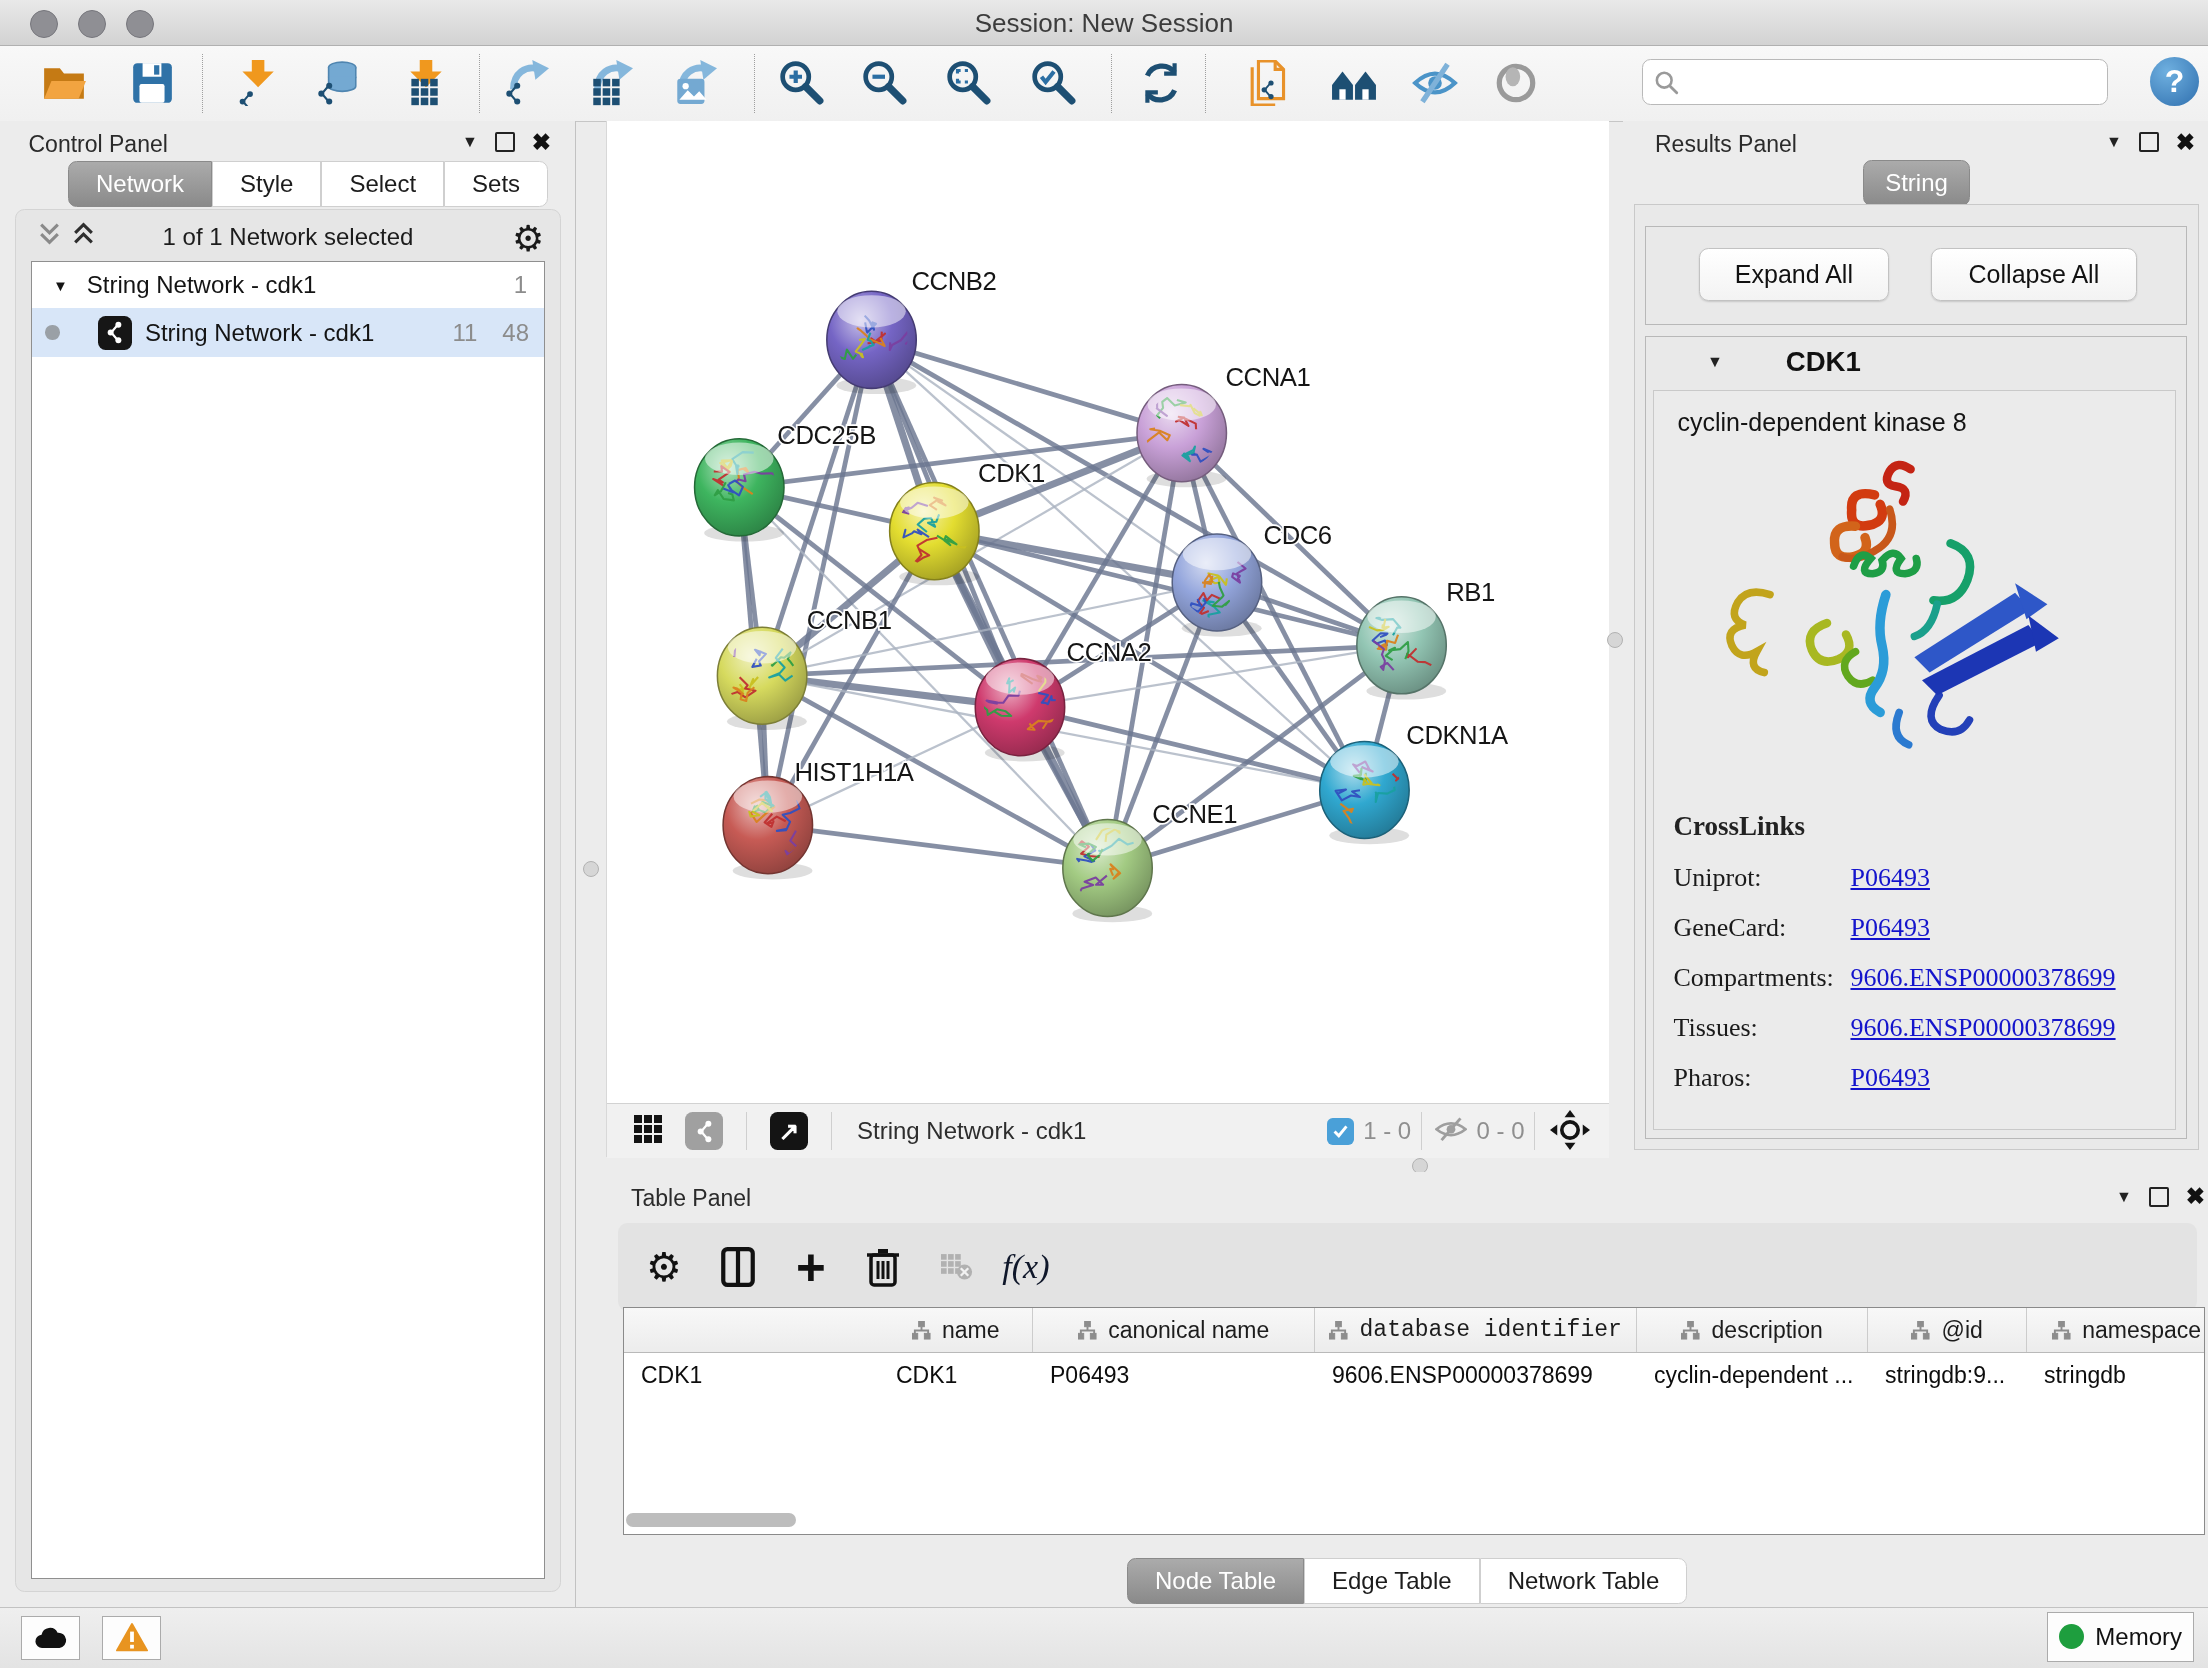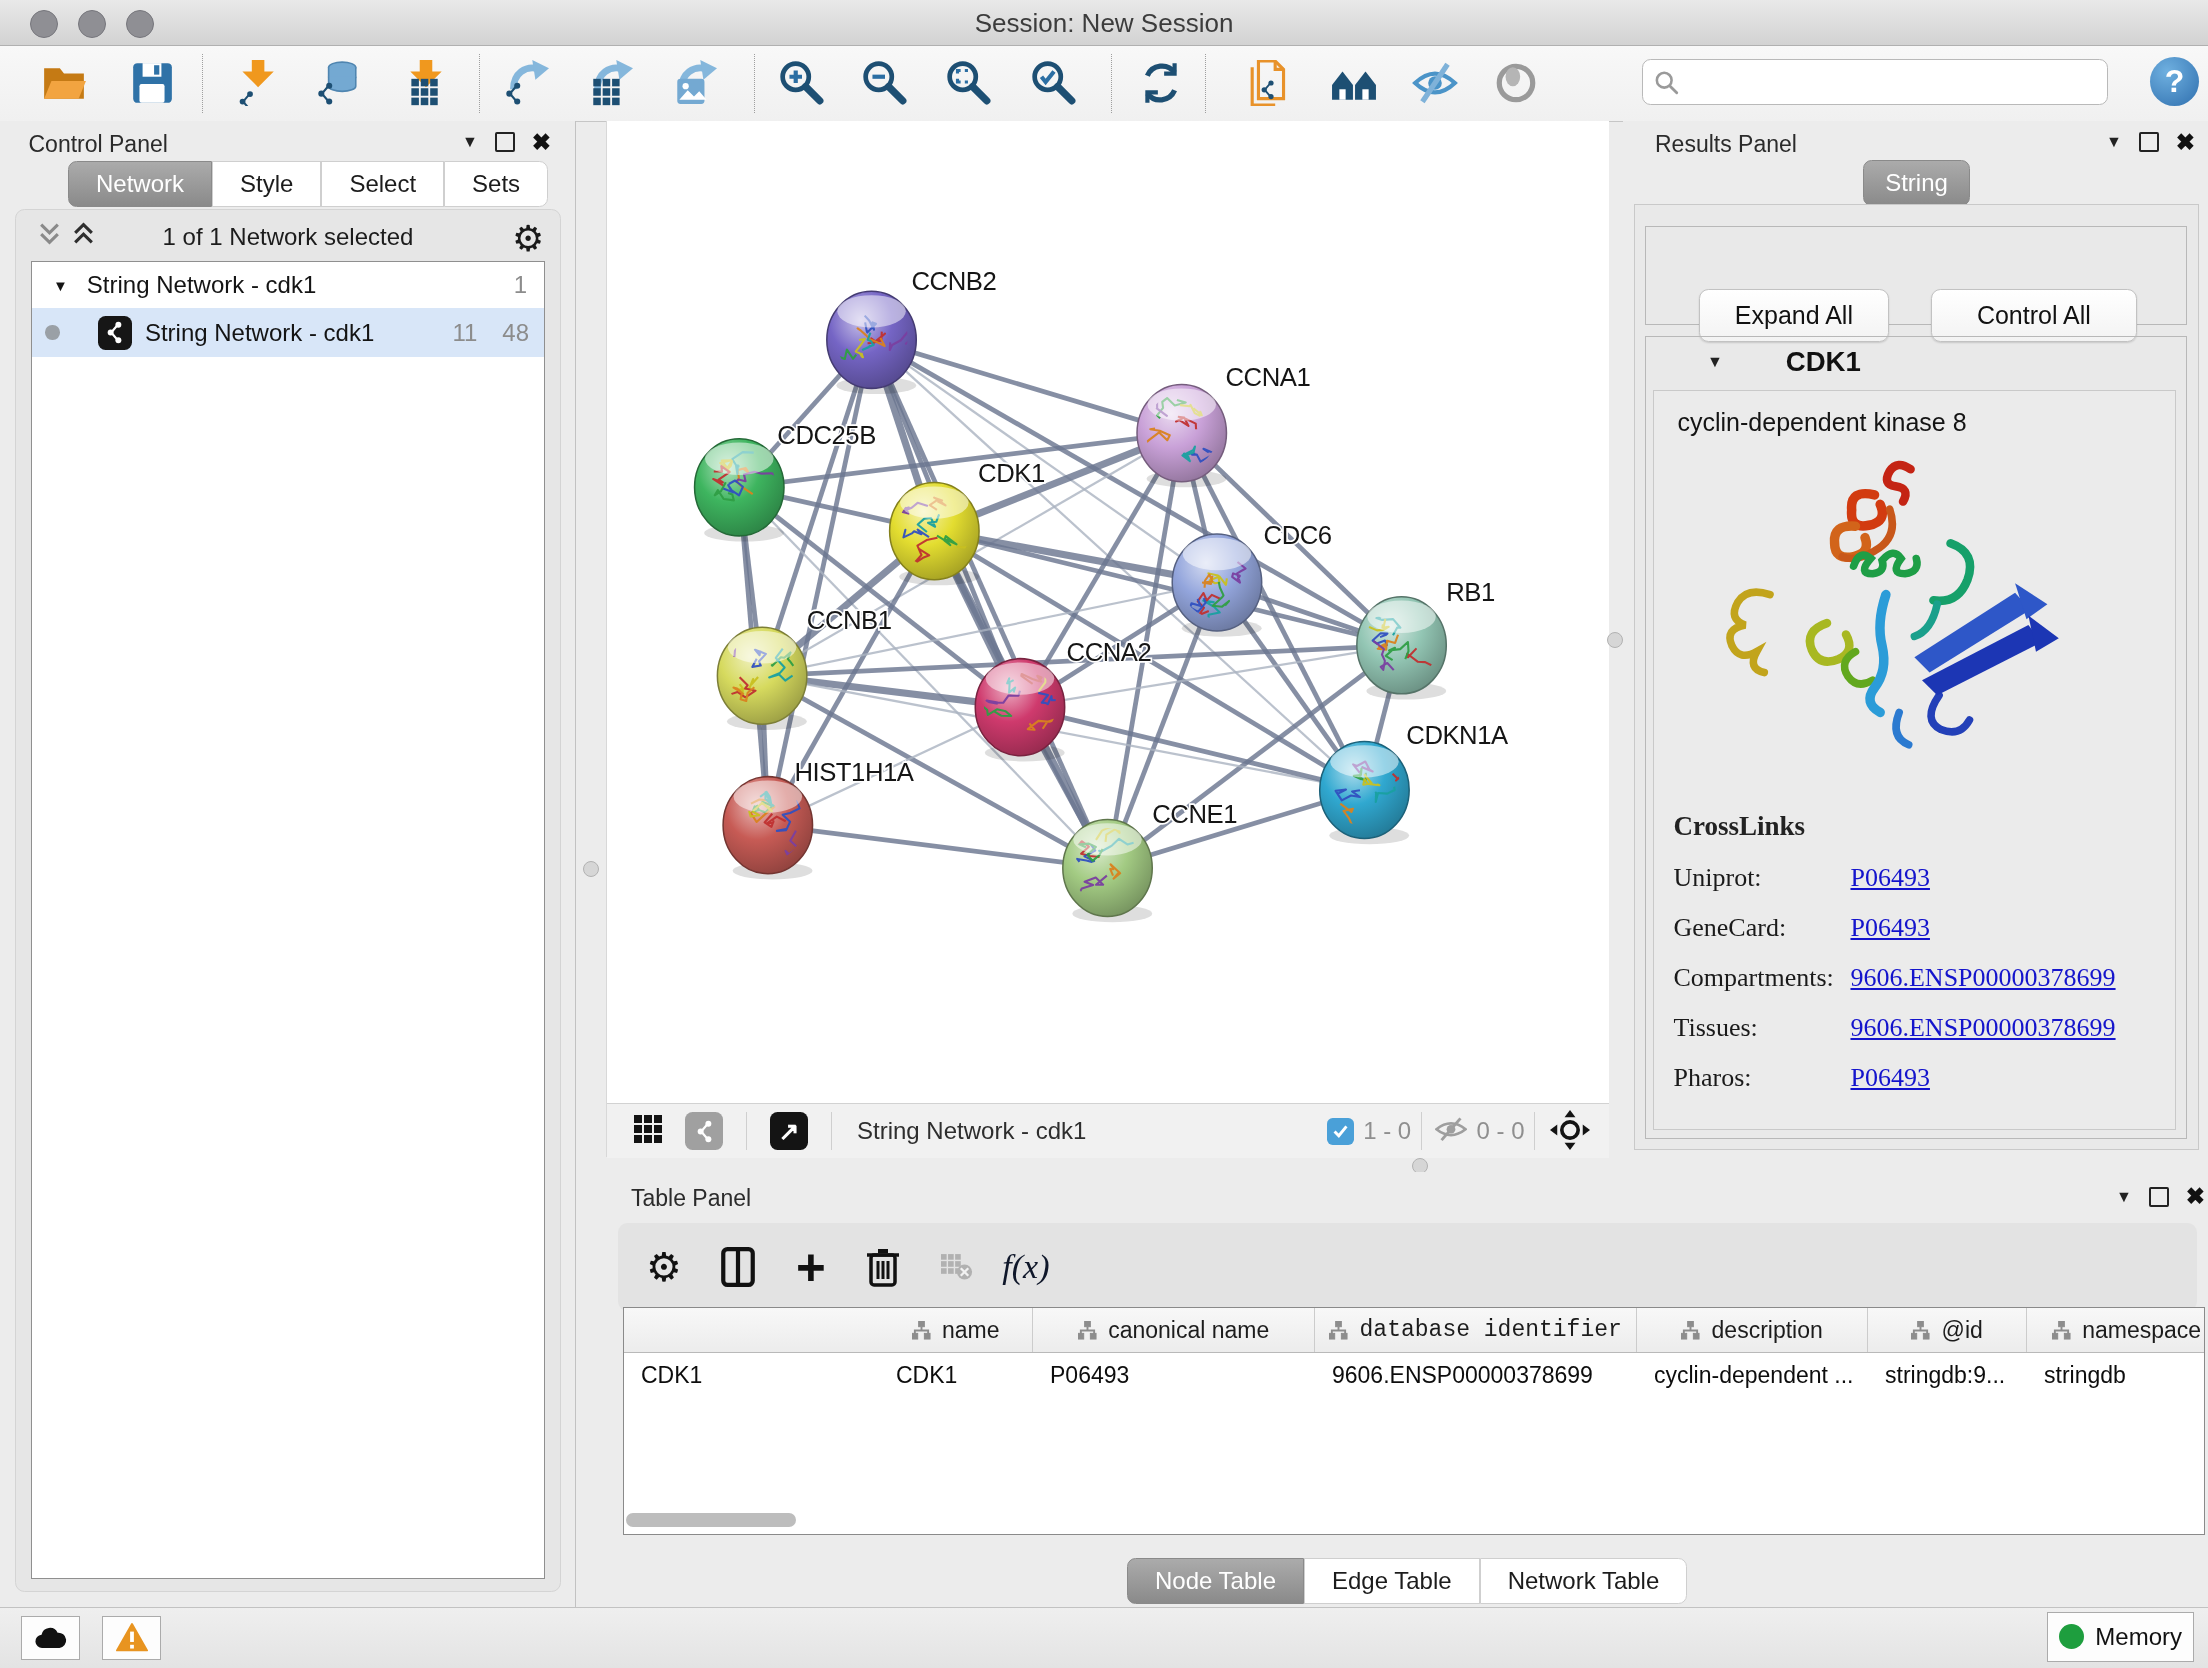--- a/index.html
+++ b/index.html
@@ -62,21 +62,21 @@
     align-items:center;justify-content:center;font-size:25px;font-weight:bold;}
   .graybtn{width:38px;height:38px;border-radius:7.6px;background:#a0a0a0;display:flex;align-items:center;justify-content:center;}
 
   .handle{width:14.3px;height:14.3px;border-radius:50%;background:#d6d6d6;border:1px solid #b2b2b2;}
 
   
   .rpanel{left:1623px;top:121px;width:586px;height:1051px;background:#ececec;}
   .rinner{position:absolute;left:11.4px;top:83px;width:563px;height:944px;background:#e9e9e9;border:1px solid #c9c9c9;}
   .rbox{position:absolute;left:9.5px;width:542px;border:1.9px solid #b8b8b8;box-sizing:border-box;}
   .rbtn{height:51px;background:linear-gradient(#ffffff,#f3f3f3);border:1px solid #c2c2c2;border-radius:9.5px;
-    font-size:25px;color:#111;display:flex;align-items:center;justify-content:center;box-shadow:0 1px 1.9px rgba(0,0,0,.15);margin-top:41px;}
+    font-size:25px;color:#111;display:flex;align-items:center;justify-content:center;box-shadow:0 1px 1.9px rgba(0,0,0,.15);}
   .xlinks{font-family:"Liberation Serif",serif;}
   .xrow{display:flex;font-size:26px;margin-bottom:20px;}
   .xlab{width:177px;color:#1a1a1a;}
   .xval{color:#1414cc;text-decoration:underline;}
 
   
   .tpanel{left:606px;top:1172px;width:1603px;height:436px;background:#ececec;}
   .ttools{position:absolute;left:12.4px;top:51px;width:1579px;height:88px;background:#e3e3e3;border-radius:9.5px;}
   .ticon{position:absolute;top:0;height:88px;display:flex;align-items:center;justify-content:center;width:57px;}
   .tablebox{position:absolute;left:17px;top:135px;width:1580px;height:226px;background:#fff;
@@ -697,21 +697,21 @@
     <div class="abs phead" style="left:32px;top:9.5px">Results Panel</div>
     <div class="winbtns" style="left:483px;top:9.5px">
       <span class="wb-tri">▼</span>
       <span class="wb-sq"></span>
       <span class="wb-x">✖</span>
     </div>
     <div class="abs tab active first last" style="left:240px;top:39px;width:107px;border-radius:8.6px">String</div>
     <div class="rinner">
       <div class="rbox" style="top:21px;height:99px">
         <div class="rbtn abs" style="left:53px;top:21px;width:188px">Expand All</div>
-        <div class="rbtn abs" style="left:285px;top:21px;width:204px">Control All</div>
+        <div class="rbtn abs" style="left:285px;top:21px;width:204px">Collapse All</div>
       </div>
       <div class="rbox" style="top:131px;height:803px">
         <div style="height:49px;display:flex;align-items:center">
           <span style="margin-left:61px;font-size:16px">▼</span>
           <span style="margin-left:63px;font-size:27.6px;font-weight:bold;color:#111">CDK1</span>
         </div>
         <div class="abs" style="left:7.6px;top:53px;width:521px;height:738px;border:1px solid #c9c9c9;background:#ebebeb">
           <div style="margin:17px 0 0 23px;font-size:25px;color:#141414">cyclin-dependent kinase 8</div>
           <svg width="361" height="328" viewBox="0 0 380 345" style="position:absolute;left:59px;top:61px">
             <g fill="none" stroke-linecap="round">

